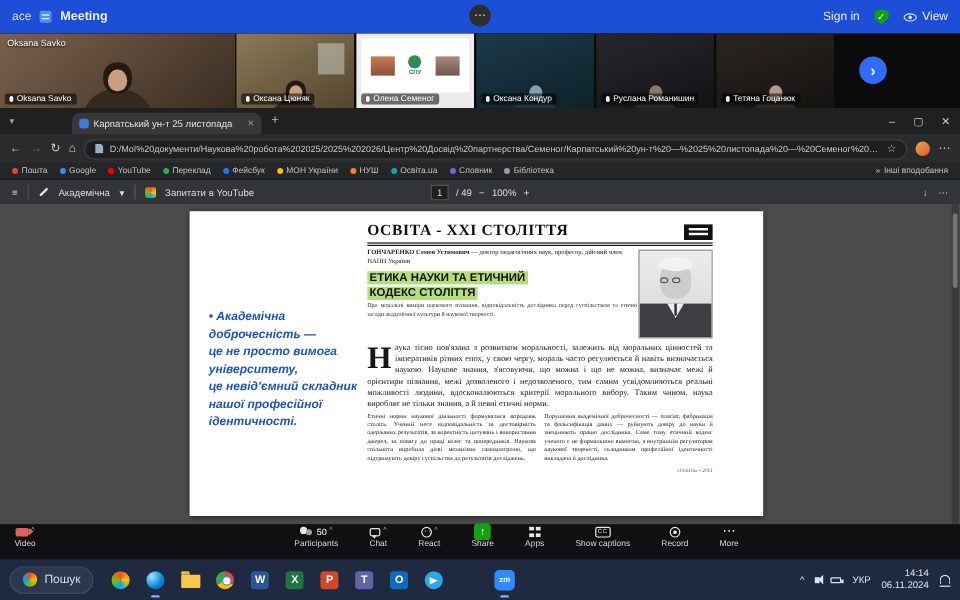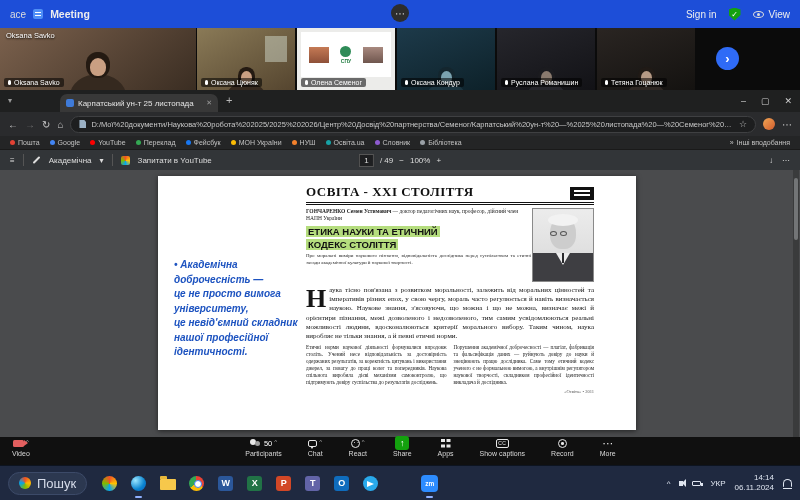--- a/index.html
+++ b/index.html
@@ -179,21 +179,21 @@
   .ic-rec::after { content:""; position:absolute; left:2.5px; top:2.5px; width:2.5px; height:2.5px; border-radius:50%; background:#e8e8e8; }
   .ic-more { font-size:11px; color:#e8e8e8; line-height:9px; }
 
   
   .taskbar { position:absolute; top:465px; left:0; width:800px; height:35px; background:var(--taskbar_bg,#1f2940);
              border-top:1px solid #0d1420; display:flex; align-items:center; padding:0 8px; }
   .search-pill { display:flex; align-items:center; gap:6px; height:23px; padding:0 10px; border-radius:12px;
                  background:#2c3850; border:1px solid #3c4a68; }
   .search-orb { width:12px; height:12px; border-radius:50%;
                 background:conic-gradient(#f25022,#ffb900,#7fba00,#00a4ef,#f25022); }
-  .search-label { font-size:13px; color:#d6dcea; }
+  .search-label { font-size:10px; color:#d6dcea; }
   .tk-icons { display:flex; align-items:center; gap:8px; margin-left:12px; }
   .tk { width:21px; height:21px; display:flex; align-items:center; justify-content:center; position:relative; }
   .tk.active::after { content:""; position:absolute; bottom:-4px; left:7px; width:7px; height:2px;
                       background:#8fb0ff; border-radius:1px; }
   .tk-circle { width:15px; height:15px; border-radius:50%; }
   .edge-orb { background:radial-gradient(circle at 30% 30%, #9ae6ff, #0a84d0 60%, #0f5bbf); }
   .copilot-orb { background:conic-gradient(#f35325,#ffc300,#05a6f0,#7fba00,#f35325); }
   .chrome-orb { background:conic-gradient(#ea4335 0 33%, #fbbc05 0 66%, #34a853 0); position:relative; }
   .chrome-orb::after { content:""; position:absolute; left:4.5px; top:4.5px; width:6px; height:6px; border-radius:50%;
                        background:#fff; border:1.5px solid #4285f4; }

